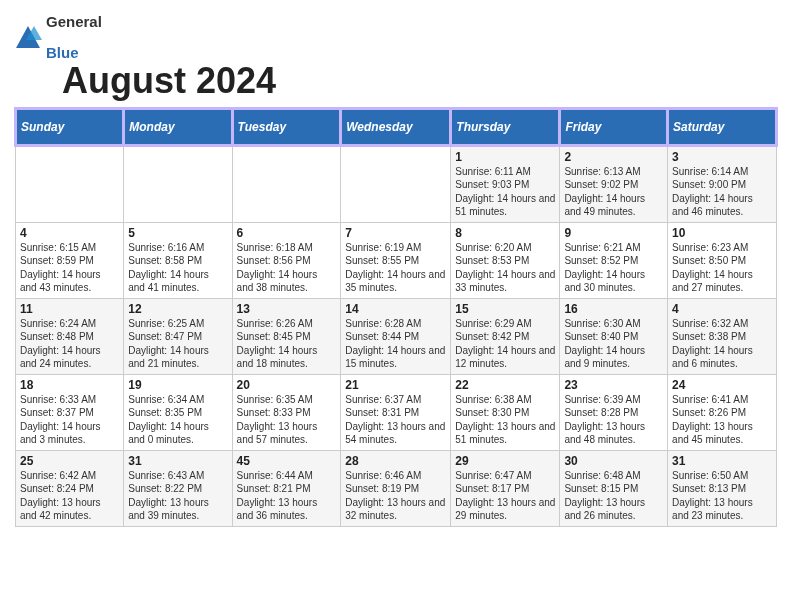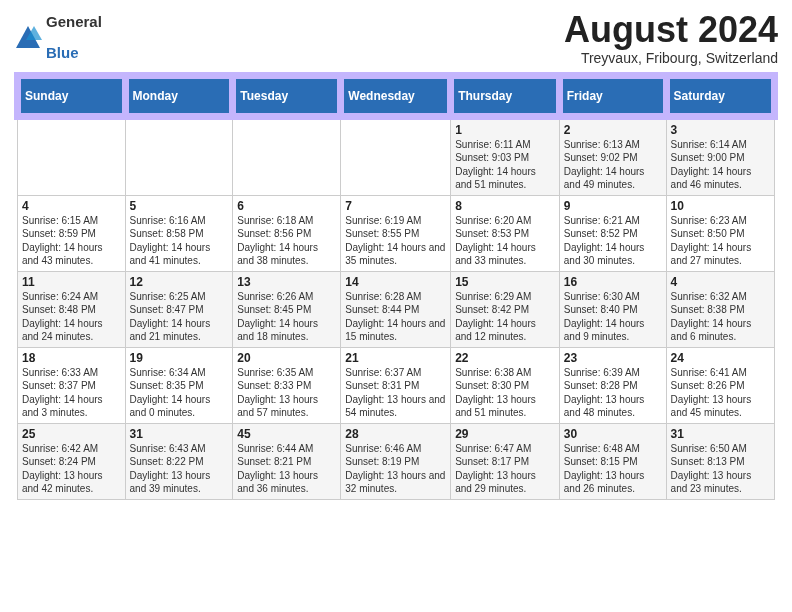--- a/index.html
+++ b/index.html
@@ -12,20 +12,21 @@
     }
     .container {
       width: 792px;
       padding: 10px 14px 8px 14px;
     }
     .header-row {
       display: flex;
       align-items: flex-start;
       justify-content: space-between;
       margin-bottom: 6px;
+      flex-direction: column;
     }
     .logo {
       display: flex;
       align-items: center;
       margin-top: 4px;
     }
     .logo-text {
       display: flex;
       flex-direction: column;
       line-height: 1.1;
@@ -66,21 +67,22 @@
       border-collapse: collapse;
       font-size: 10.5px;
     }
     thead th {
       background-color: #2a6db5;
       color: #fff;
       padding: 10px 4px;
       text-align: left;
       font-size: 12px;
       font-weight: bold;
-      border: 7px solid #c4b5fd;
+      border: 3px solid #c4b5fd;
+      font-style: italic;
     }
     tbody td {
       border: 1px solid #ccc;
       vertical-align: top;
       padding: 3px 4px;
       width: 113px;
       min-height: 70px;
       background: #fff;
     }
     tbody tr:nth-child(odd) td {
@@ -112,21 +114,20 @@
         <polygon points="14,2 26,24 2,24" fill="#2a6db5"></polygon>
         <polygon points="20,2 28,16 12,16" fill="#1a90d0" opacity="0.7"></polygon>
       </svg>
       <div class="logo-text">
         <span class="logo-general">General</span>
         <span class="logo-blue">Blue</span>
       </div>
     </div>
     <div class="title-block">
       <div class="month-title">August 2024</div>
-      <div class="location">Treyvaux, Fribourg, Switzerland</div>
     </div>
   </div>
 
   <table>
     <thead>
       <tr>
         <th>Sunday</th>
         <th>Monday</th>
         <th>Tuesday</th>
         <th>Wednesday</th>

